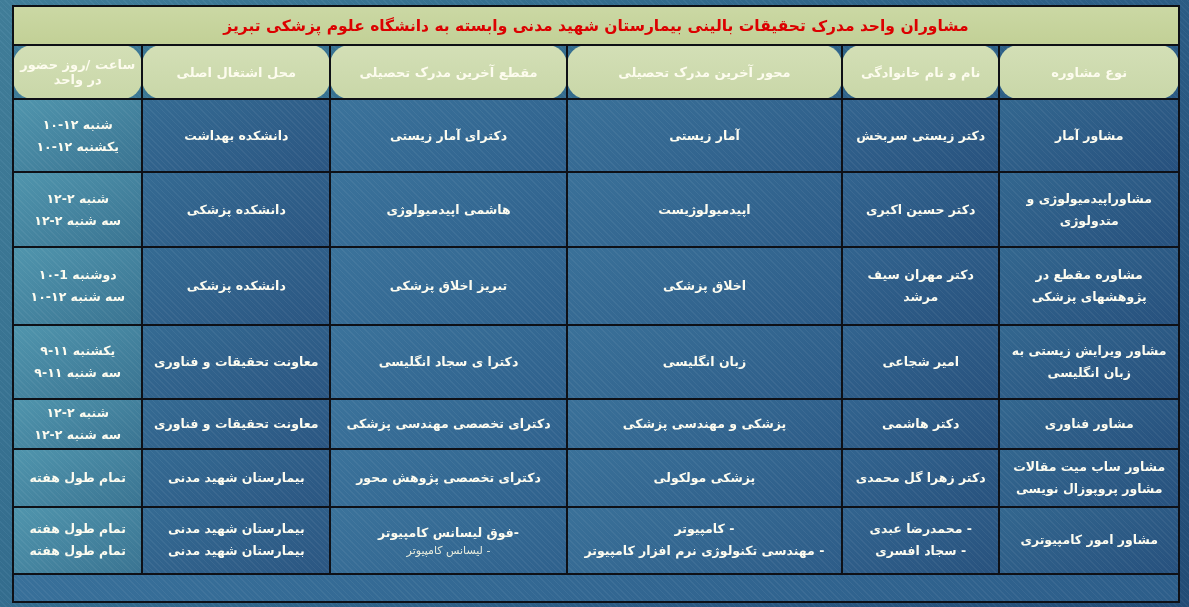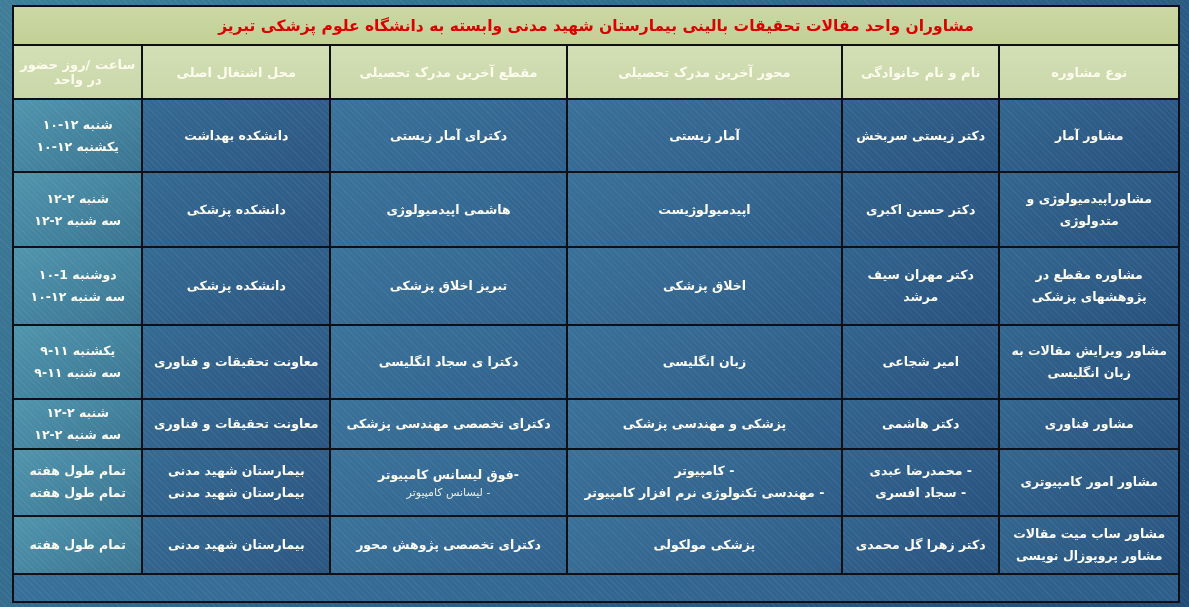--- a/index.html
+++ b/index.html
@@ -31,20 +31,21 @@
     color:#dc0000;
     font-weight:bold;
     font-size:15.5px;
   }
   .header-row th{
     height:48px;
     background:linear-gradient(180deg,#d3dfb6 0%,#c9d7a8 100%);
     color:#fdfcee;
     font-weight:bold;
     font-size:13px;
+    border-radius:20px;
   }
   tbody td{
     color:#fdfcf0;
     font-weight:bold;
     font-size:12.5px;
     line-height:1.75;
     background-image:
       repeating-linear-gradient(45deg, rgba(255,255,255,0.05) 0 1px, transparent 1px 4px),
       linear-gradient(150deg, var(--c1), var(--c2));
   }
@@ -76,21 +77,21 @@
     <colgroup>
       <col style="width:15.4%">
       <col style="width:13.5%">
       <col style="width:23.6%">
       <col style="width:20.3%">
       <col style="width:16.1%">
       <col style="width:11.1%">
     </colgroup>
     <thead>
       <tr>
-        <th colspan="6" class="title-cell">مشاوران واحد مقالات تحقیقات بالینی  بیمارستان شهید مدنی   وابسته به دانشگاه علوم پزشکی تبریز</th>
+        <th colspan="6" class="title-cell">مشاوران واحد مدرک تحقیقات بالینی  بیمارستان شهید مدنی   وابسته به دانشگاه علوم پزشکی تبریز</th>
       </tr>
       <tr class="header-row">
         <th>نوع مشاوره</th>
         <th>نام و نام خانوادگی</th>
         <th>محور آخرین مدرک تحصیلی</th>
         <th>مقطع آخرین مدرک تحصیلی</th>
         <th>محل اشتغال اصلی</th>
         <th>ساعت /روز حضور
 در واحد</th>
       </tr>
@@ -119,59 +120,59 @@
           <td class="c-type">مشاوره مقطع در
 پژوهشهای پزشکی</td>
           <td class="c-name">دکتر مهران سیف مرشد</td>
           <td class="c-title">اخلاق پزشکی</td>
           <td class="c-level">تبریز اخلاق پزشکی</td>
           <td class="c-work">دانشکده پزشکی</td>
           <td class="c-sched">دوشنبه 1-۱۰
 سه شنبه ۱۲-۱۰</td>
         </tr>
         <tr style="height: 74px;">
-          <td class="c-type">مشاور ویرایش مقالات به
+          <td class="c-type">مشاور ویرایش زیستی به
 زبان انگلیسی</td>
           <td class="c-name">امیر شجاعی</td>
           <td class="c-title">زبان انگلیسی</td>
           <td class="c-level">دکترا ی سجاد انگلیسی</td>
           <td class="c-work">معاونت تحقیقات و فناوری</td>
           <td class="c-sched">یکشنبه ۱۱-۹
 سه شنبه ۱۱-۹</td>
         </tr>
         <tr style="height: 37px;">
           <td class="c-type">مشاور فناوری</td>
           <td class="c-name">دکتر  هاشمی</td>
           <td class="c-title">پزشکی و مهندسی پزشکی</td>
           <td class="c-level">دکترای تخصصی مهندسی پزشکی</td>
           <td class="c-work">معاونت تحقیقات و فناوری</td>
           <td class="c-sched">شنبه ۲-۱۲
 سه شنبه ۲-۱۲</td>
         </tr>
+        <tr style="height: 58px;">
+          <td class="c-type">مشاور ساب میت مقالات
+مشاور پروپوزال نویسی</td>
+          <td class="c-name">دکتر زهرا گل محمدی</td>
+          <td class="c-title">پزشکی مولکولی</td>
+          <td class="c-level">دکترای تخصصی پژوهش محور</td>
+          <td class="c-work">بیمارستان شهید مدنی</td>
+          <td class="c-sched">تمام طول هفته</td>
+        </tr>
         <tr style="height: 67px;">
           <td class="c-type">مشاور امور کامپیوتری</td>
           <td class="c-name">- محمدرضا عبدی
 - سجاد افسری</td>
           <td class="c-title">- کامپیوتر
 - مهندسی تکنولوژی نرم افزار کامپیوتر</td>
           <td class="c-level">-فوق لیسانس کامپیوتر<span class="sub-line">- لیسانس کامپیوتر</span></td>
           <td class="c-work">بیمارستان شهید مدنی
 بیمارستان شهید مدنی</td>
           <td class="c-sched">تمام طول هفته
 تمام طول هفته</td>
         </tr>
-        <tr style="height: 58px;">
-          <td class="c-type">مشاور ساب میت مقالات
-مشاور پروپوزال نویسی</td>
-          <td class="c-name">دکتر زهرا گل محمدی</td>
-          <td class="c-title">پزشکی مولکولی</td>
-          <td class="c-level">دکترای تخصصی پژوهش محور</td>
-          <td class="c-work">بیمارستان شهید مدنی</td>
-          <td class="c-sched">تمام طول هفته</td>
-        </tr>
       </tbody>
     <tbody>
       <tr>
         <td colspan="6" class="empty-row"></td>
       </tr>
     </tbody>
   </table>
 </div>
 
 </body></html>

